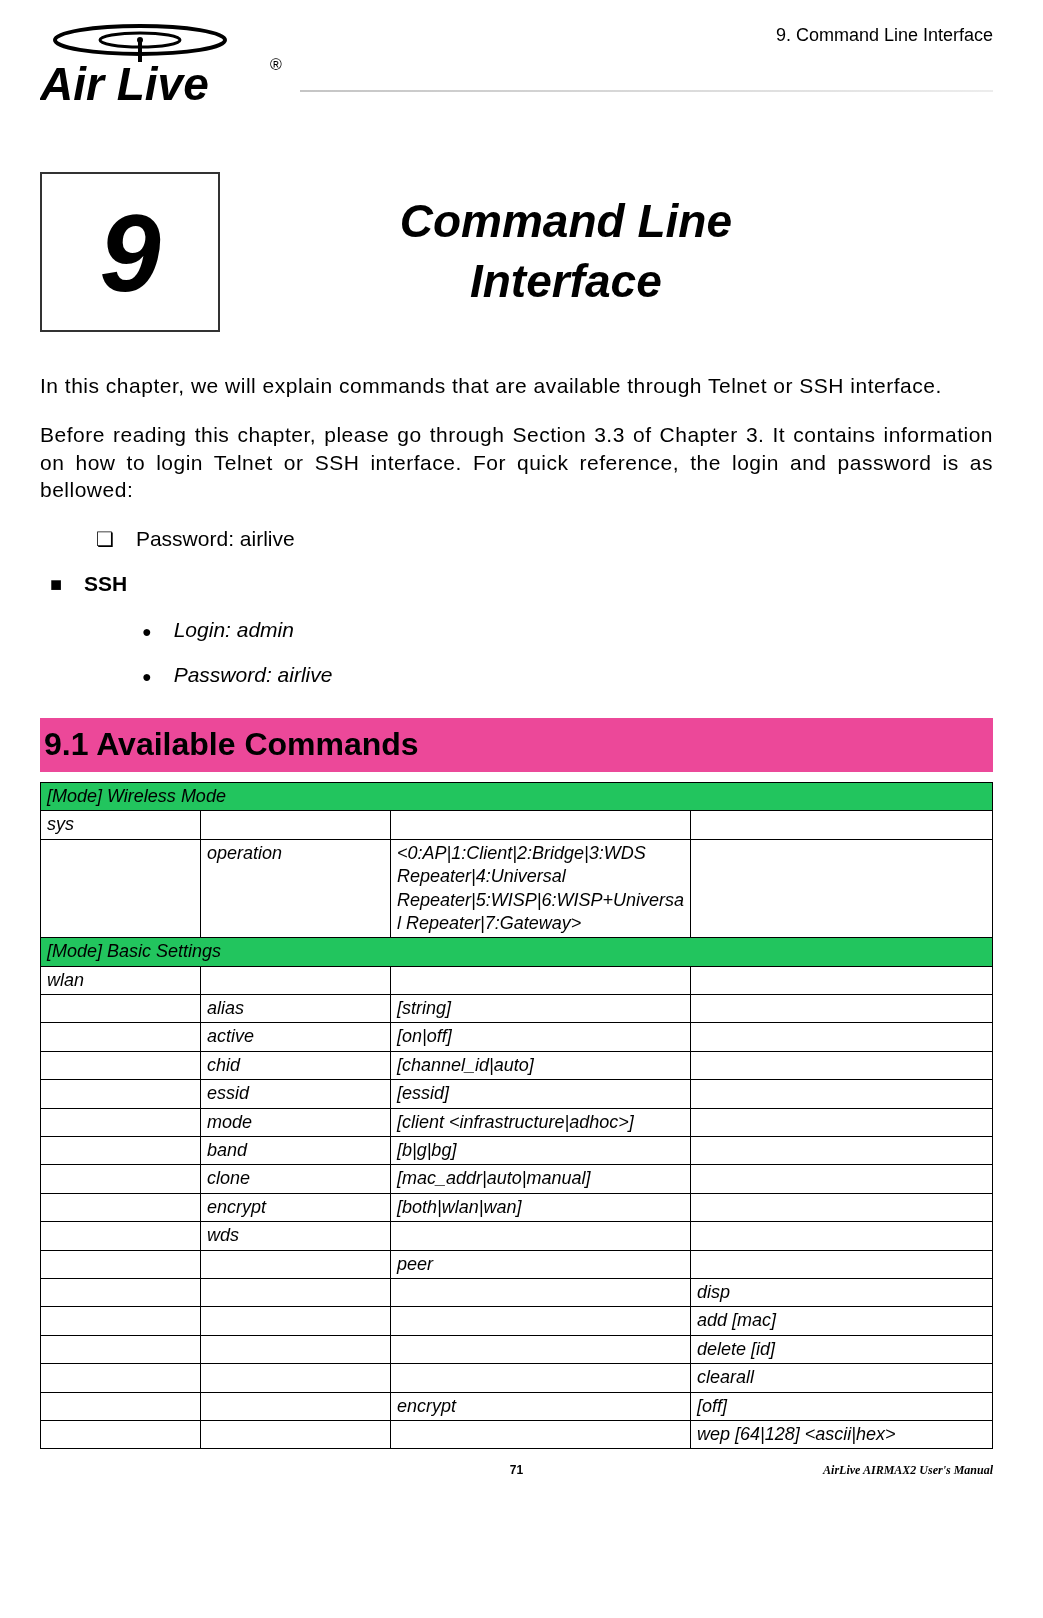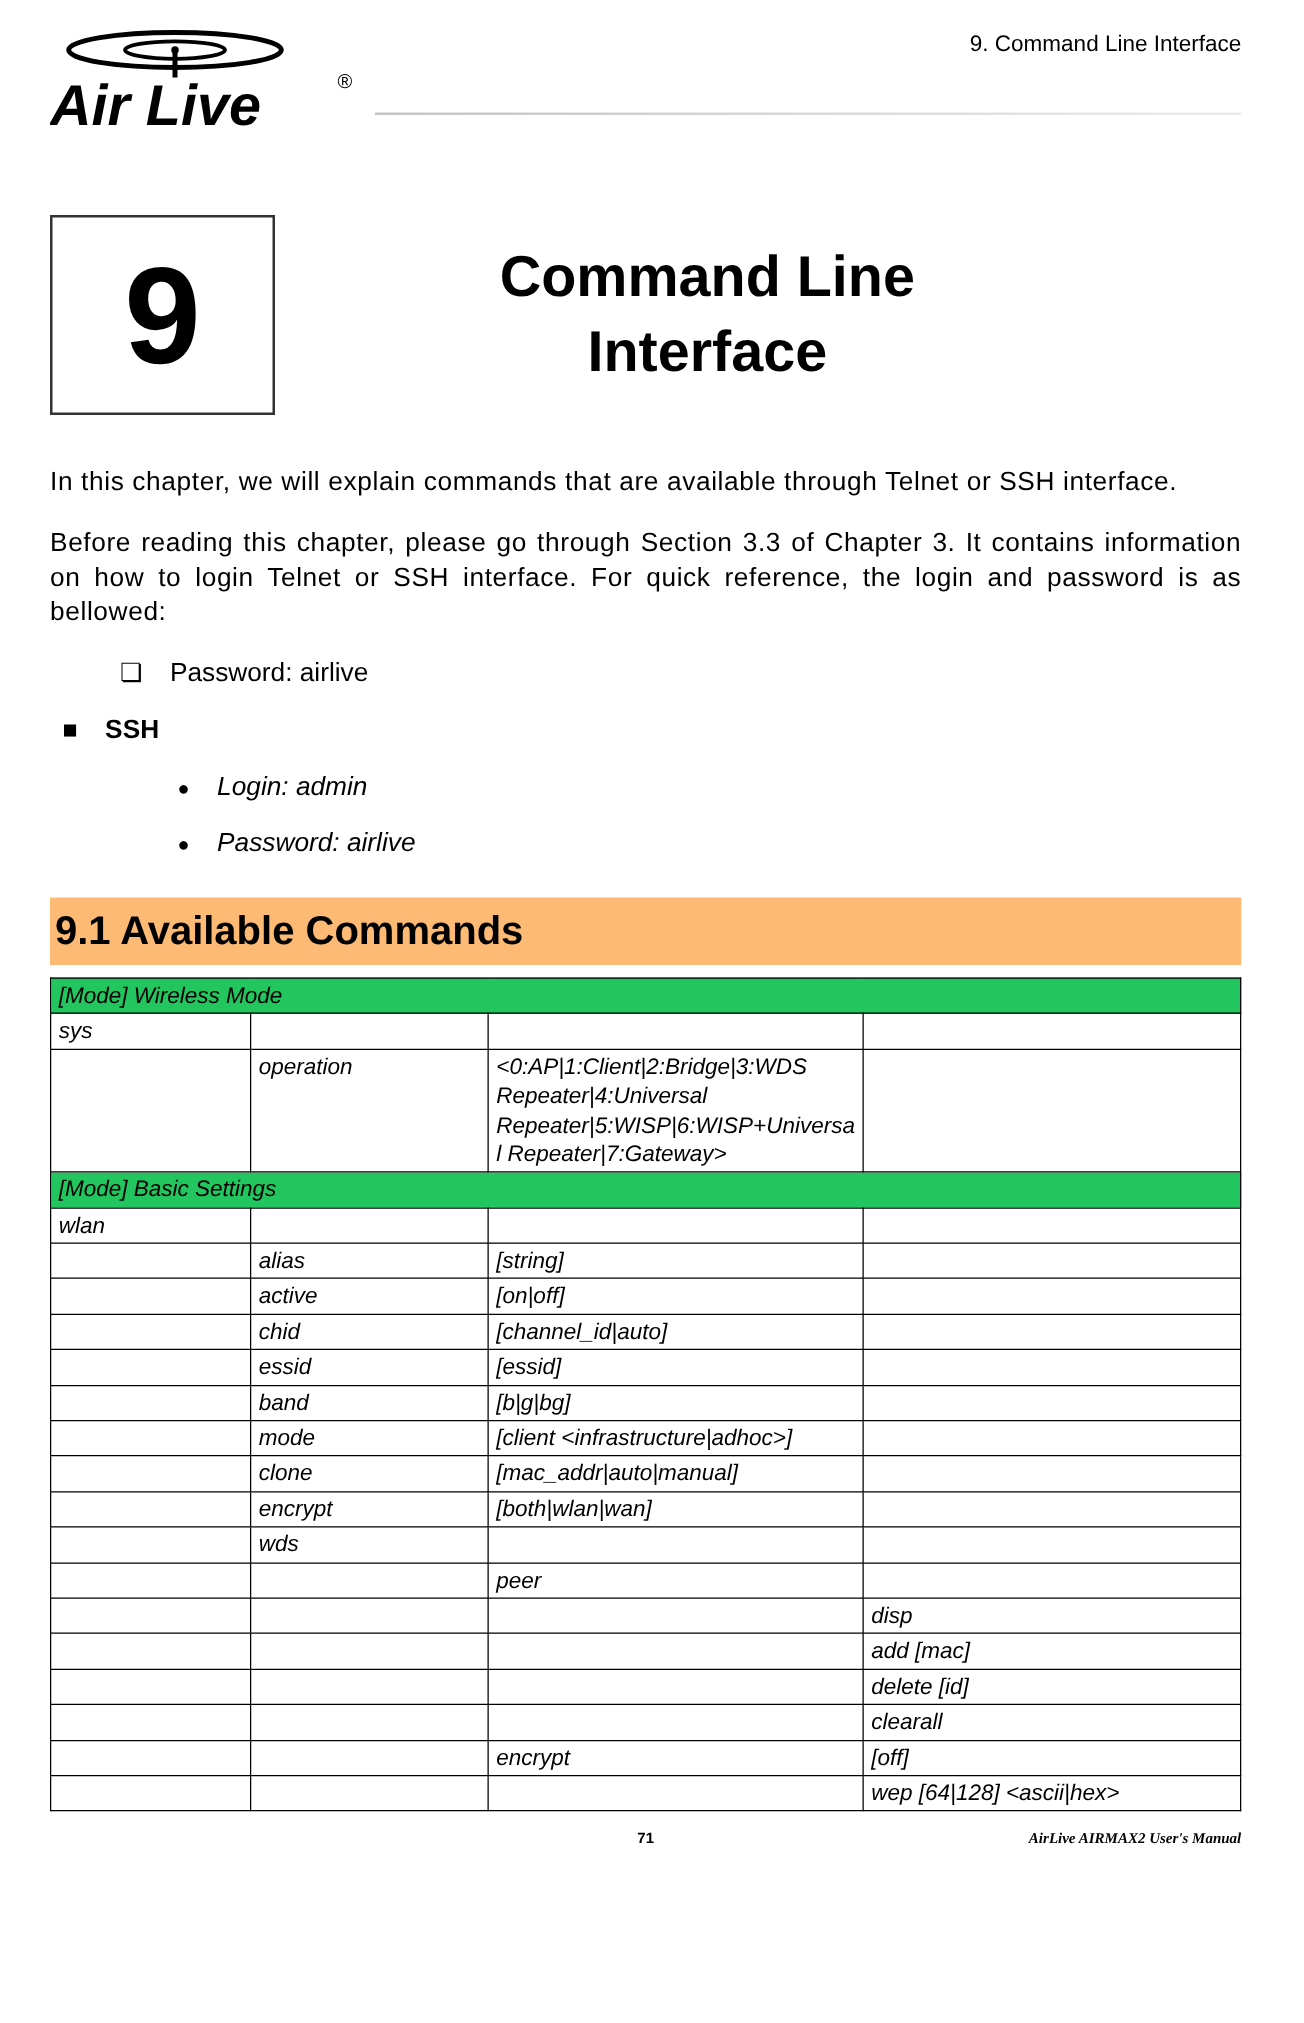--- a/index.html
+++ b/index.html
@@ -47,21 +47,21 @@
   .chapter-title {
     display: inline-block;
     vertical-align: middle;
     font-size: 46px;
     font-weight: bold;
     margin-left: 60px;
     text-align: center;
     width: 560px;
     line-height: 1.3;
   }
-  .chapter-row { margin-bottom: 40px; }
+  .chapter-row { margin-bottom: 40px; font-style: italic; }
   .para { margin-bottom: 22px; text-align: justify; letter-spacing: 0.5px; }
   .bullet-list { list-style: none; margin-bottom: 30px; padding-left: 10px; }
   .bullet-list > li { margin-bottom: 18px; }
   .bullet-square::before {
     content: "■";
     font-size: 20px;
     margin-right: 22px;
     display: inline-block;
   }
   .bullet-hollow::before {
@@ -73,21 +73,21 @@
   .bullet-disc::before {
     content: "●";
     font-size: 16px;
     margin-right: 22px;
     display: inline-block;
   }
   .sub1 { padding-left: 46px; }
   .sub2 { padding-left: 92px; font-style: italic; }
   .bold-item { font-weight: bold; }
   .section-head {
-    background: #fdba74;
+    background: #ec4899;
     font-size: 32px;
     font-weight: bold;
     padding: 6px 4px;
     margin-top: 24px;
     margin-bottom: 10px;
   }
   table.cmd {
     width: 100%;
     border-collapse: collapse;
     font-family: Verdana, Geneva, sans-serif;
@@ -207,28 +207,28 @@
         <td></td>
       </tr>
   <tr>
         <td></td>
         <td>essid</td>
         <td>[essid]</td>
         <td></td>
       </tr>
   <tr>
         <td></td>
+        <td>mode</td>
+        <td>[client &lt;infrastructure|adhoc&gt;]</td>
+        <td></td>
+      </tr>
+  <tr>
+        <td></td>
         <td>band</td>
         <td>[b|g|bg]</td>
-        <td></td>
-      </tr>
-  <tr>
-        <td></td>
-        <td>mode</td>
-        <td>[client &lt;infrastructure|adhoc&gt;]</td>
         <td></td>
       </tr>
   <tr>
         <td></td>
         <td>clone</td>
         <td>[mac_addr|auto|manual]</td>
         <td></td>
       </tr>
   <tr>
         <td></td>

